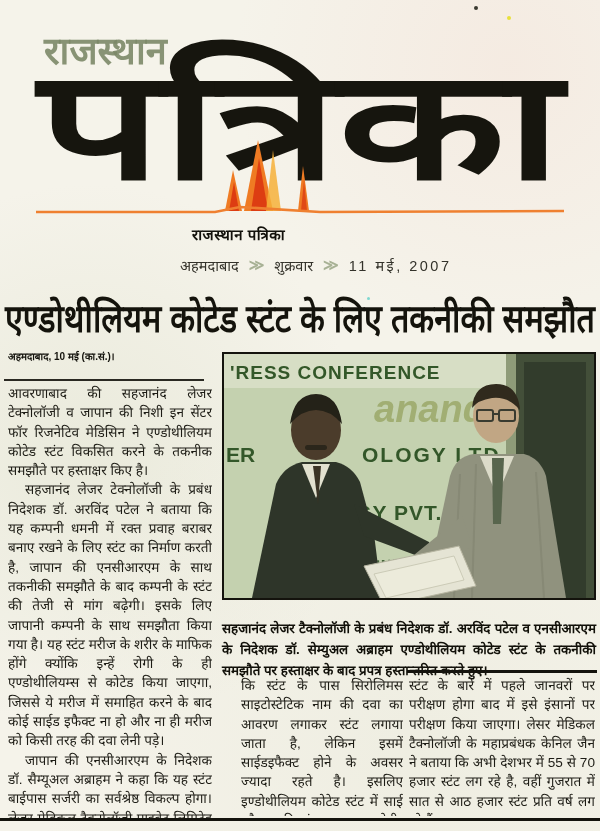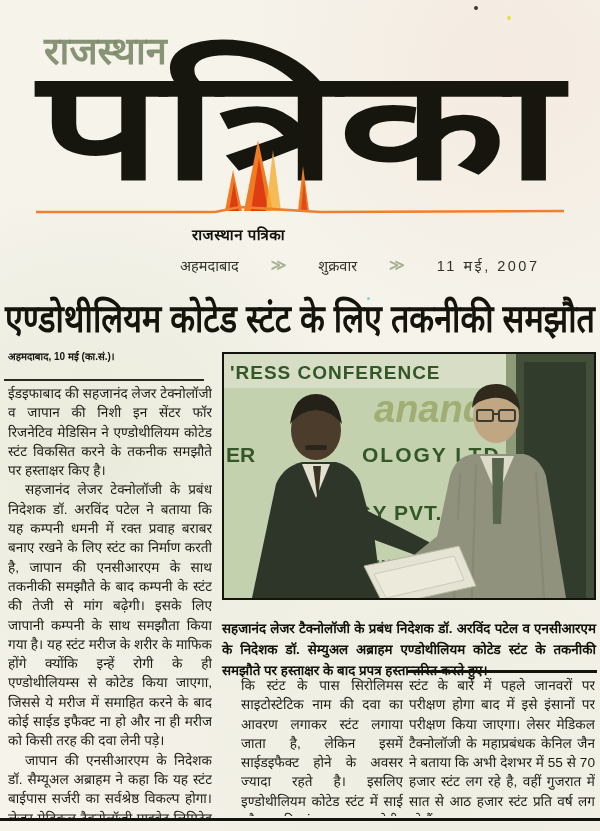--- a/index.html
+++ b/index.html
@@ -23,21 +23,21 @@
   
   .sub-logo{
     left:176px;top:224px;
     font-size:15px;font-weight:bold;color:#12110b;
     letter-spacing:.5px;
     margin-left:16px;
   }
   .dateline-row{
     left:180px;top:255px;
     font-size:14.5px;color:#33322a;
-    display:flex;align-items:center;gap:32px;
+    display:flex;align-items:center;gap:10px;
     white-space:nowrap;
   }
   .dateline-row .sep{color:#a7b194;font-size:15px;font-weight:bold;}
   .dateline-row .date-part{letter-spacing:2.5px;text-align:right;}
   
   .headline-wrap{left:0;top:286px;width:600px;height:62px;}
   
   .article-dateline{
     left:8px;top:349px;width:210px;
     font-size:10px;font-weight:bold;color:#14130d;
@@ -110,21 +110,21 @@
   <div class="abs speck cyan"></div>
 
   <svg class="abs headline-wrap" width="600" height="62" viewBox="0 0 600 62">
     <text x="5" y="46" font-size="39" font-weight="bold" fill="#14130c" textLength="590" lengthAdjust="spacingAndGlyphs">एण्डोथीलियम कोटेड स्टंट के लिए तकनीकी समझौत</text>
   </svg>
 
   <div class="abs article-dateline">अहमदाबाद, 10 मई (का.सं.)।</div>
   <div class="abs dateline-rule"></div>
 
   <div class="abs bodycol col-left">
-    <p>ईडइफाबाद की सहजानंद लेजर टेक्नोलॉजी व जापान की निशी इन सेंटर फॉर रिजनेटिव मेडिसिन ने एण्डोथीलियम कोटेड स्टंट विकसित करने के तकनीक समझौते पर हस्ताक्षर किए है।</p>
+    <p>आवरणाबाद की सहजानंद लेजर टेक्नोलॉजी व जापान की निशी इन सेंटर फॉर रिजनेटिव मेडिसिन ने एण्डोथीलियम कोटेड स्टंट विकसित करने के तकनीक समझौते पर हस्ताक्षर किए है।</p>
     <p class="indent">सहजानंद लेजर टेक्नोलॉजी के प्रबंध निदेशक डॉ. अरविंद पटेल ने बताया कि यह कम्पनी धमनी में रक्त प्रवाह बराबर बनाए रखने के लिए स्टंट का निर्माण करती है, जापान की एनसीआरएम के साथ तकनीकी समझौते के बाद कम्पनी के स्टंट की तेजी से मांग बढ़ेगी। इसके लिए जापानी कम्पनी के साथ समझौता किया गया है। यह स्टंट मरीज के शरीर के माफिक होंगे क्योंकि इन्हें रोगी के ही एण्डोथीलियम्स से कोटेड किया जाएगा, जिससे ये मरीज में समाहित करने के बाद कोई साईड इफैक्ट ना हो और ना ही मरीज को किसी तरह की दवा लेनी पड़े।</p>
     <p class="indent">जापान की एनसीआरएम के निदेशक डॉ. सैम्यूअल अब्राहम ने कहा कि यह स्टंट बाईपास सर्जरी का सर्वश्रेष्ठ विकल्प होगा। लेजर मेडिकल टैक्नोलॉजी प्राइवेट लिमिटेड के निदेशक डॉ. माल्ट नोइसे ने कहा</p>
   </div>
 
   <div class="abs photo-box">
     <div class="photo-frame">
       <svg width="370" height="244" viewBox="0 0 370 244">
 
         <rect x="0" y="0" width="370" height="244" fill="#c9d6b6"></rect>
         <rect x="0" y="0" width="370" height="34" fill="#dfe5cf"></rect>

